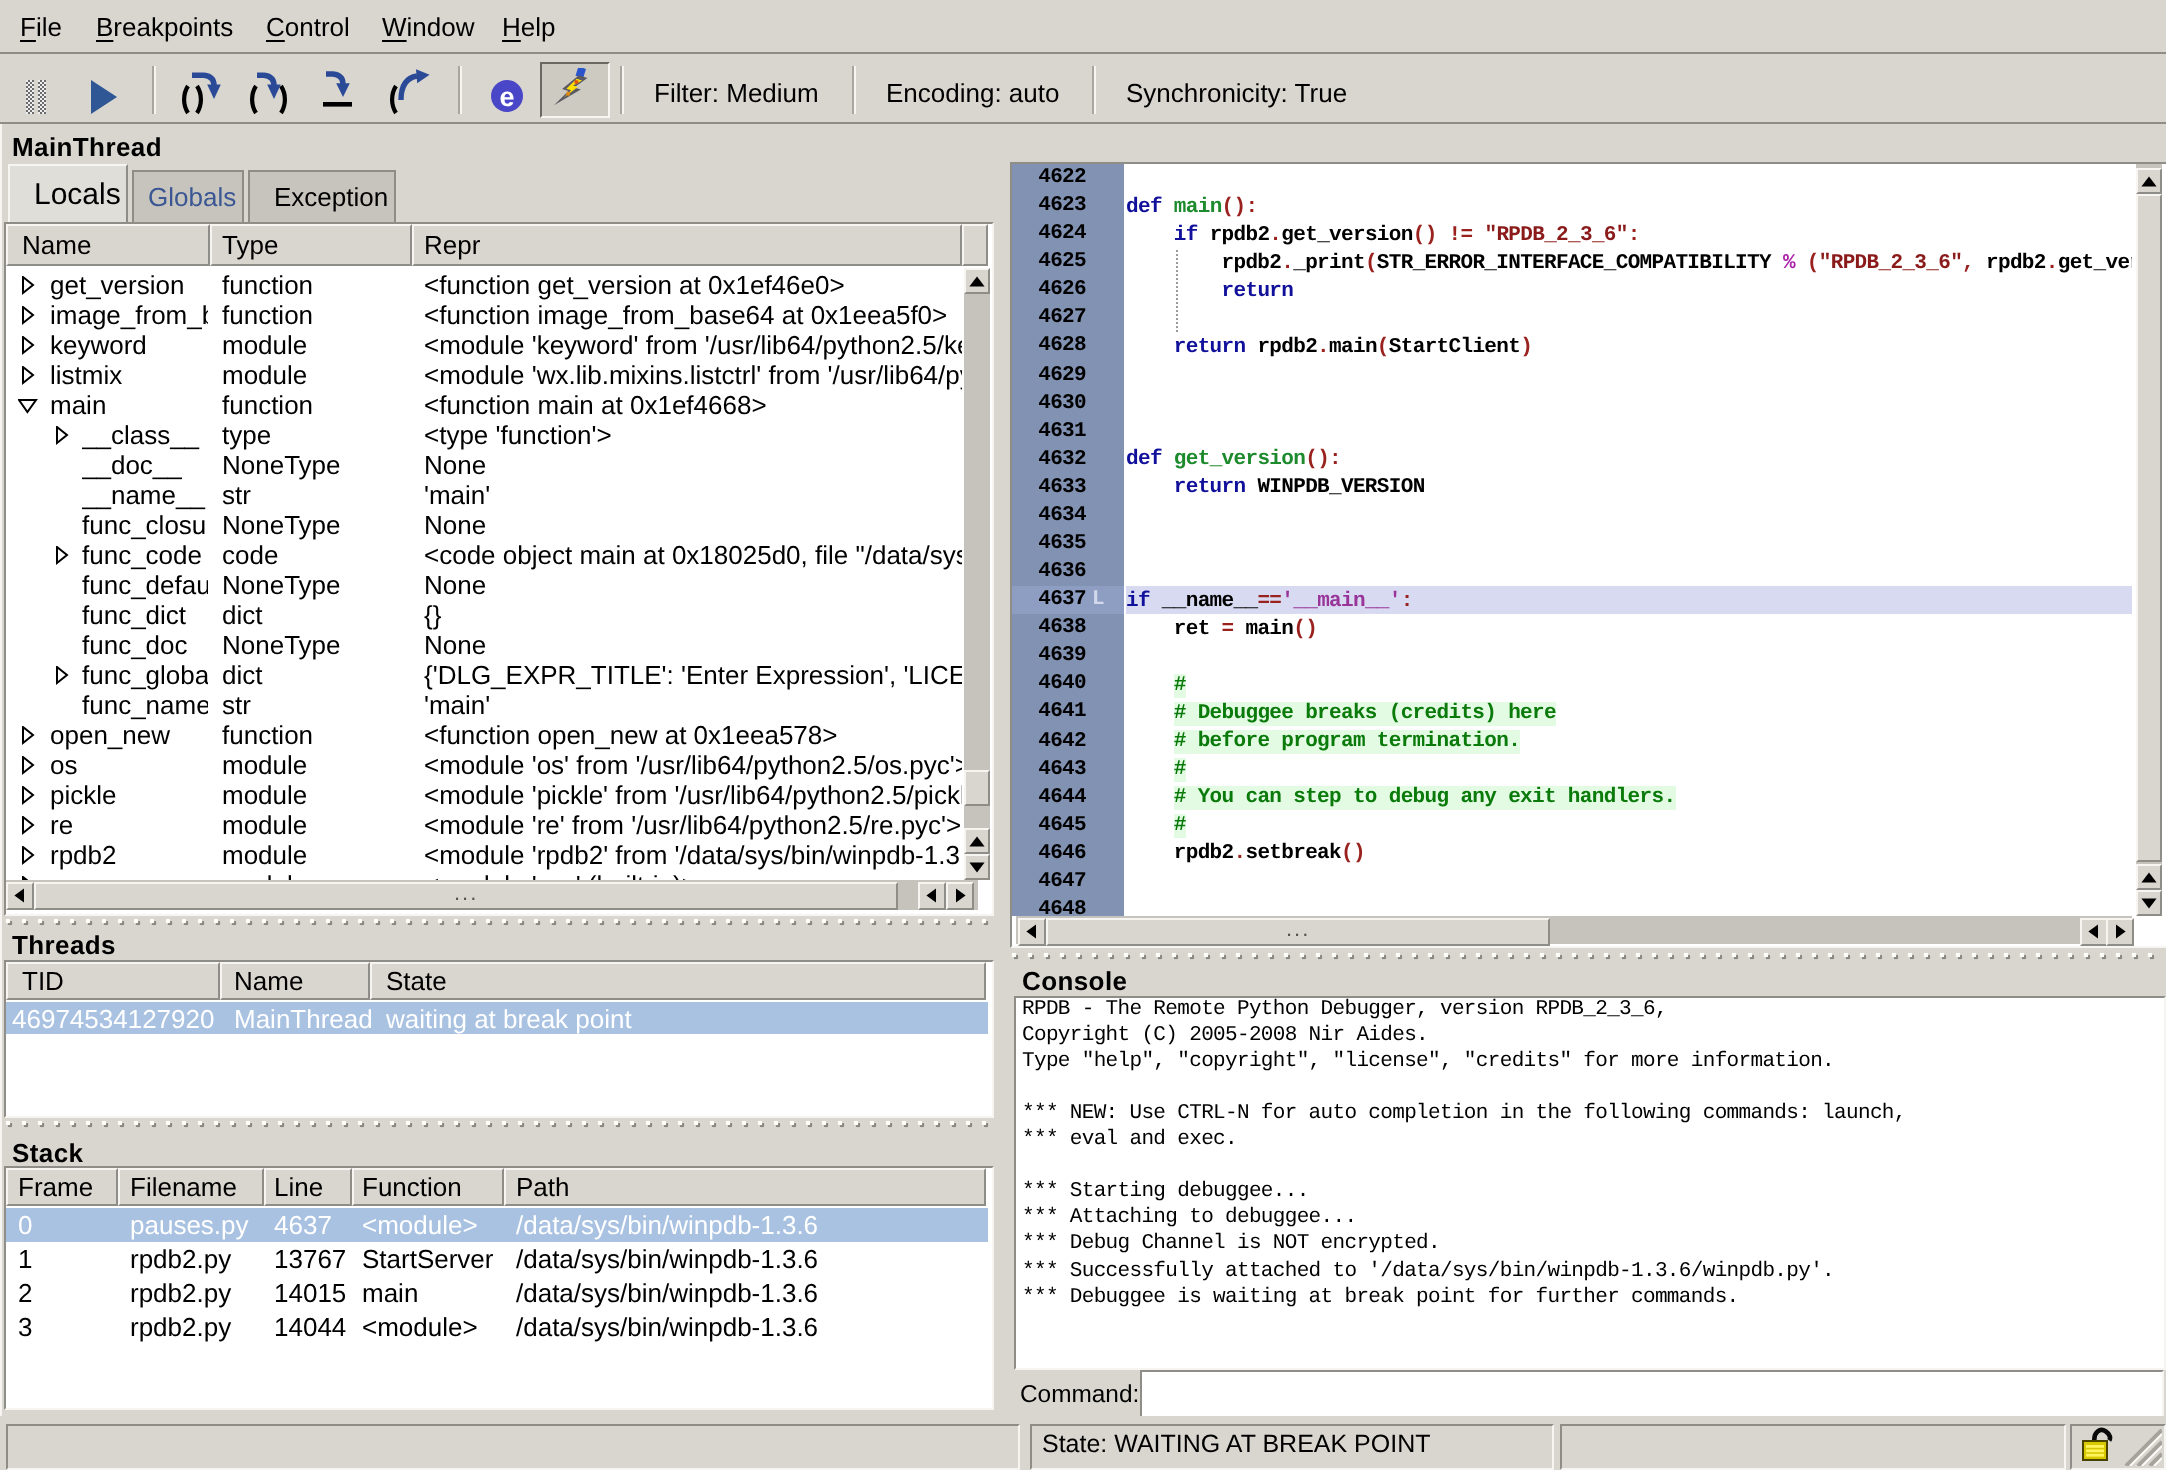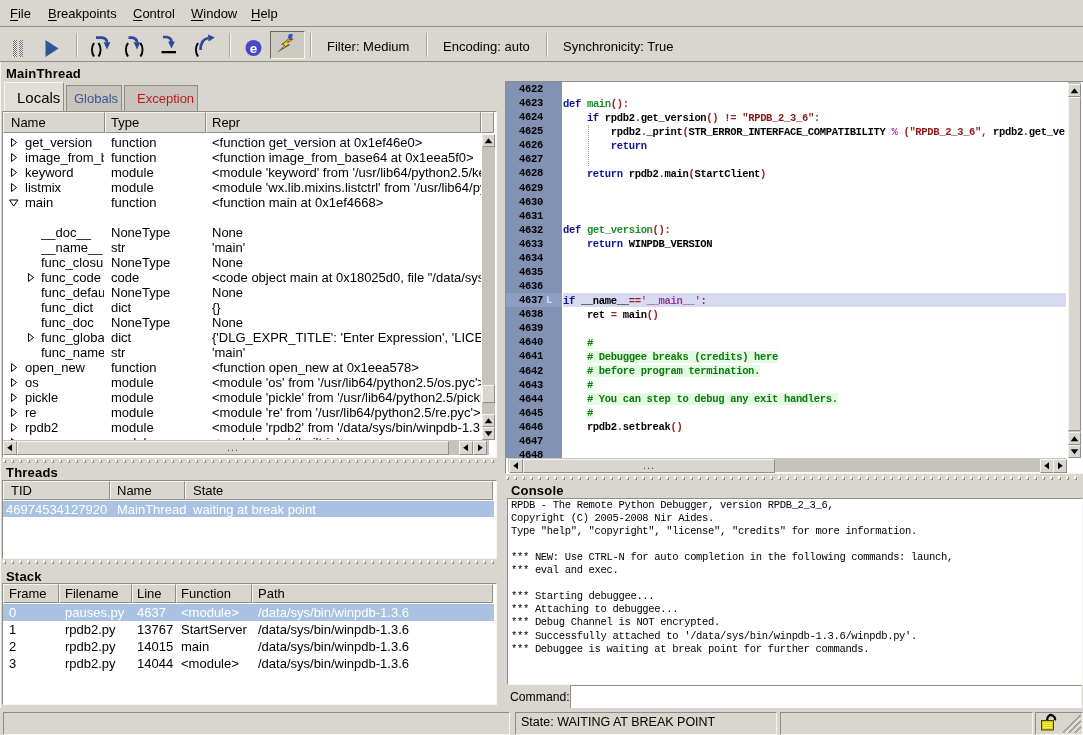--- a/index.html
+++ b/index.html
@@ -83,21 +83,21 @@
 <div class="abs" style="left:327px;top:39px;">Filter: Medium</div>
 <div class="abs" style="left:443px;top:39px;">Encoding: auto</div>
 <div class="abs" style="left:563px;top:39px;">Synchronicity: True</div>
 <div class="abs sashv" style="left:496px;top:62px;width:9px;height:646px;background:#d8d6ce;"></div>
 <div class="abs cap" style="left:6px;top:66px;">MainThread</div>
 <div class="abs" style="left:66px;top:85px;width:56px;height:26px;background:#c7c4bd;border:1px solid #8f8d87;border-bottom:none;box-sizing:border-box;"></div>
 <div class="abs" style="left:124px;top:85px;width:74px;height:26px;background:#c7c4bd;border:1px solid #8f8d87;border-bottom:none;box-sizing:border-box;"></div>
 <div class="abs" style="left:4px;top:82px;width:60px;height:29px;background:#e0ded8;border-top:1px solid #f6f5f1;border-left:1px solid #f6f5f1;border-right:1px solid #8f8d87;box-sizing:border-box;"></div>
 <div class="abs" style="left:17px;top:89px;font-size:15px;">Locals</div>
 <div class="abs" style="left:74px;top:91px;font-size:13px;color:#3a5794;">Globals</div>
-<div class="abs" style="left:137px;top:91px;font-size:13px;color:#b91c1c;">Exception</div>
+<div class="abs" style="left:137px;top:91px;font-size:13px;color:#000000;">Exception</div>
 <div class="abs sunken white" style="left:2px;top:111px;width:493px;height:345px;"></div>
 <div class="abs hdr" style="left:3px;top:112px;width:102px;height:21px;"></div>
 <div class="abs" style="left:11px;top:115px;">Name</div>
 <div class="abs hdr" style="left:105px;top:112px;width:101px;height:21px;"></div>
 <div class="abs" style="left:111px;top:115px;">Type</div>
 <div class="abs hdr" style="left:206px;top:112px;width:275px;height:21px;"></div>
 <div class="abs" style="left:212px;top:115px;">Repr</div>
 <div class="abs hdr" style="left:481px;top:112px;width:13px;height:21px;"></div>
 <div class="abs" style="left:0;top:135px;width:481px;height:15px;overflow:hidden;">
       <span style="position:absolute;left:10px;top:0;">
@@ -141,20 +141,30 @@
     </div>
 <div class="abs" style="left:0;top:195px;width:481px;height:15px;overflow:hidden;">
       <span style="position:absolute;left:9px;top:0;">
         <svg width="10" height="8" style="position:absolute;top:4px;">
           <path d="M0.5,1 L9,1 L4.7,7 Z" fill="#fff" stroke="#000" stroke-width="1"></path>
         </svg>
       </span>
       <span style="position:absolute;left:25px;top:0;width:79px;overflow:hidden;white-space:nowrap;">main</span>
       <span style="position:absolute;left:111px;top:0;">function</span>
       <span style="position:absolute;left:212px;top:0;white-space:nowrap;">&lt;function main at 0x1ef4668&gt;</span>
+    </div>
+<div class="abs" style="left:0;top:210px;width:481px;height:15px;overflow:hidden;">
+      <span style="position:absolute;left:27px;top:0;">
+        <svg width="8" height="10" style="position:absolute;top:3px;">
+          <path d="M1.5,0.5 L6.5,4.5 L1.5,8.5 Z" fill="#fff" stroke="#000" stroke-width="1"></path>
+        </svg>
+      </span>
+      <span style="position:absolute;left:41px;top:0;width:63px;overflow:hidden;white-space:nowrap;">__class__</span>
+      <span style="position:absolute;left:111px;top:0;">type</span>
+      <span style="position:absolute;left:212px;top:0;white-space:nowrap;">&lt;type 'function'&gt;</span>
     </div>
 <div class="abs" style="left:0;top:225px;width:481px;height:15px;overflow:hidden;">
       <span style="position:absolute;left:41px;top:0;width:63px;overflow:hidden;white-space:nowrap;">__doc__</span>
       <span style="position:absolute;left:111px;top:0;">NoneType</span>
       <span style="position:absolute;left:212px;top:0;white-space:nowrap;">None</span>
     </div>
 <div class="abs" style="left:0;top:240px;width:481px;height:15px;overflow:hidden;">
       <span style="position:absolute;left:41px;top:0;width:63px;overflow:hidden;white-space:nowrap;">__name__</span>
       <span style="position:absolute;left:111px;top:0;">str</span>
       <span style="position:absolute;left:212px;top:0;white-space:nowrap;">'main'</span>

